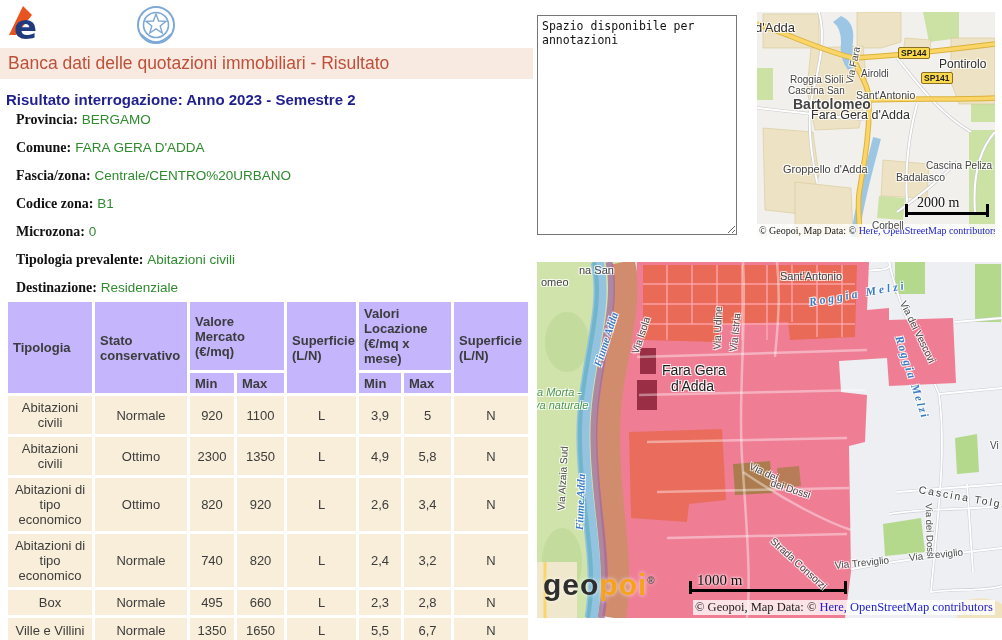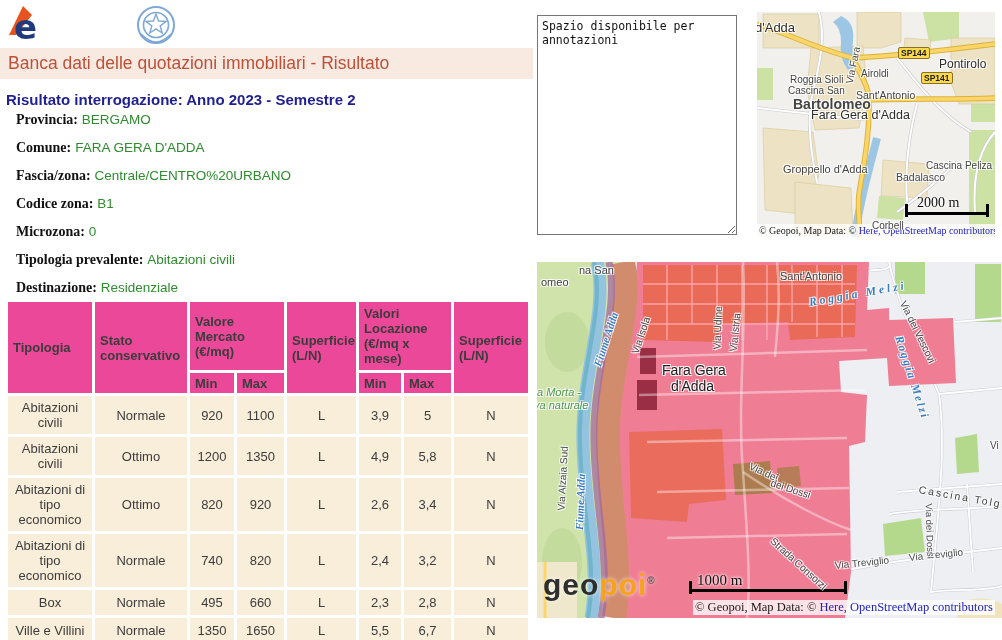--- a/index.html
+++ b/index.html
@@ -21,21 +21,21 @@
   .result-heading { position:absolute; left:6px; top:91px; font-size:15px; font-weight:bold;
     color:#1f1f8f; }
 
   .fields { position:absolute; left:16px; top:112px; width:520px; }
   .field { margin:0 0 12.5px 0; font-size:14px; line-height:14.5px; }
   .flabel { font-family:"Liberation Serif", serif; font-weight:bold; color:#111; }
   .fvalue { color:#2e8b2e; font-size:13.5px; }
 
   table.quot { position:absolute; left:5px; top:299px; width:526px;
     border-collapse:separate; border-spacing:3px; table-layout:fixed; }
-  table.quot th { background:#ec4899; color:#3c3c3c; font-size:13px; font-weight:bold;
+  table.quot th { background:#c4b5fd; color:#3c3c3c; font-size:13px; font-weight:bold;
     text-align:left; vertical-align:middle; padding:4px 5px; line-height:15px; }
   table.quot th.sub { height:20px; padding:2px 5px; }
   table.quot th.top1 { height:64px; }
   table.quot td { background:#f8eeda; color:#3c3c3c; font-size:13px; text-align:center;
     vertical-align:middle; padding:4px 3px; line-height:15px; height:25px; }
 
   
   textarea.annot { position:absolute; left:537px; top:15px; width:200px; height:220px;
     border:1px solid #767676; background:#fff; resize:both;
     font-family:"DejaVu Sans Mono", monospace; font-size:11.5px; line-height:14px;
@@ -145,21 +145,21 @@
         <td>920</td>
         <td>1100</td>
         <td>L</td>
         <td>3,9</td>
         <td>5</td>
         <td>N</td>
       </tr>
       <tr>
         <td>Abitazioni civili</td>
         <td>Ottimo</td>
-        <td>1200</td>
+        <td>2300</td>
         <td>1350</td>
         <td>L</td>
         <td>4,9</td>
         <td>5,8</td>
         <td>N</td>
       </tr>
       <tr>
         <td>Abitazioni di tipo economico</td>
         <td>Ottimo</td>
         <td>820</td>

